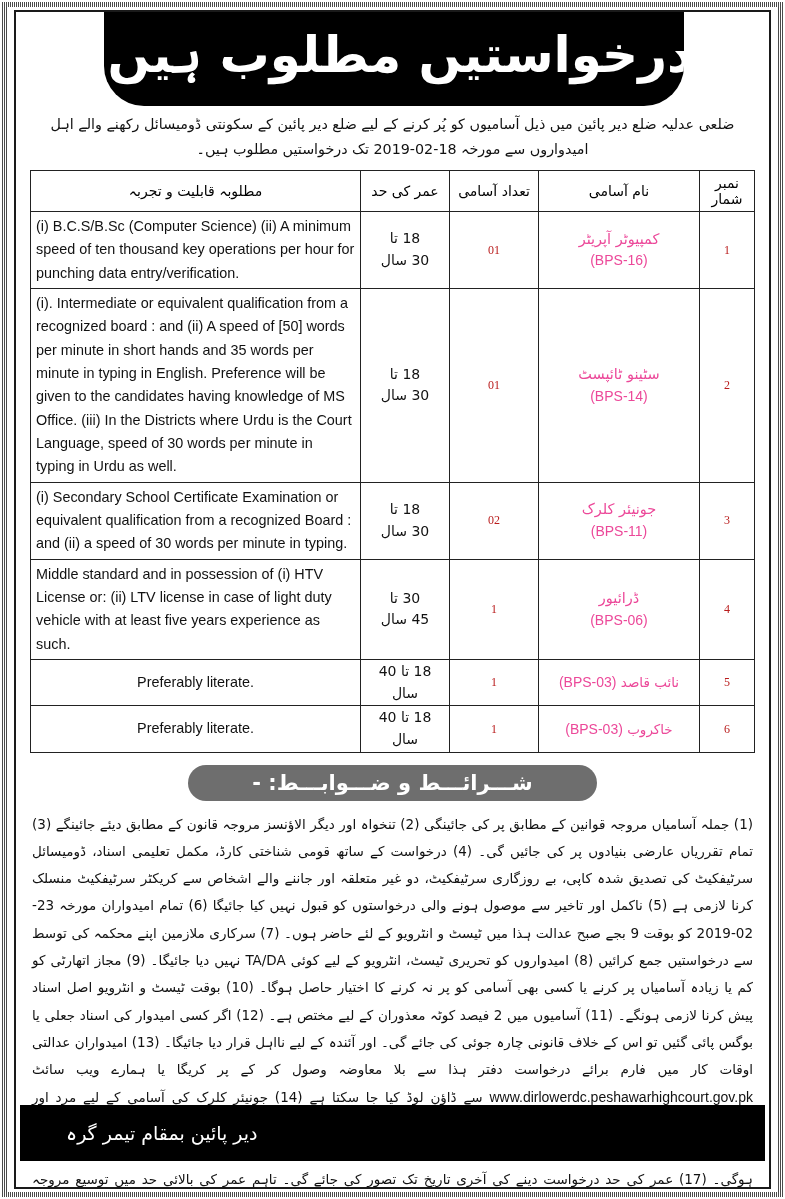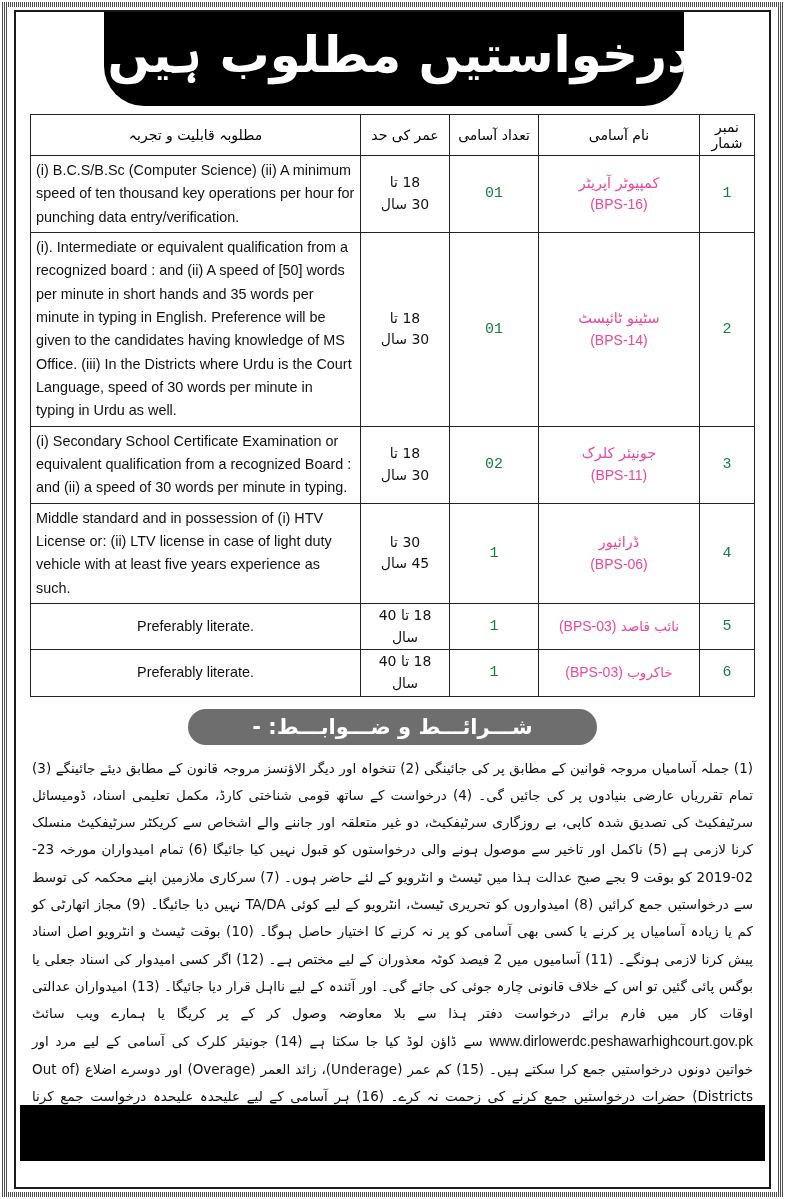--- a/index.html
+++ b/index.html
@@ -119,23 +119,23 @@
     font-size: 14px;
     font-family: "DejaVu Sans", "Liberation Sans", sans-serif;
   }
   .c-sno   { width: 44px;  text-align: center; margin-top: 24px; }
   .c-post  { width: 150px; text-align: center; direction: rtl; }
   .c-num   { width: 78px;  text-align: center; }
   .c-age   { width: 78px;  text-align: center; direction: rtl; }
   .c-qual  { text-align: left; }
 
   td.c-sno, td.c-num {
-    font-size: 15px;
-    color: #15803d;
-    font-family: Liberation Mono, monospace;
+    font-size: 12px;
+    color: #b91c1c;
+    font-family: Liberation Serif, serif;
   }
   td.c-post {
     font-size: 14.5px;
     line-height: 1.5;
     color: #ec4899;
     font-family: "DejaVu Sans", "Liberation Sans", sans-serif;
   }
   td.c-post .bps {
     display: block;
     font-size: 14px;
@@ -230,20 +230,21 @@
   </div>
 
   <div class="sheet">
 
     <div class="title-banner-wrap">
       <div class="title-banner">
         <span class="title-text">درخواستیں مطلوب ہیں</span>
       </div>
     </div>
 
+    <div class="intro">ضلعی عدلیہ ضلع دیر پائین میں ذیل آسامیوں کو پُر کرنے کے لیے ضلع دیر پائین کے سکونتی ڈومیسائل رکھنے والے اہل امیدواروں سے مورخہ 18-02-2019 تک درخواستیں مطلوب ہیں۔</div>
 
     <div class="tbl-wrap">
       <table class="jobs">
         <thead>
           <tr>
             <th class="c-qual">مطلوبہ قابلیت و تجربہ</th>
             <th class="c-age">عمر کی حد</th>
             <th class="c-num">تعداد آسامی</th>
             <th class="c-post">نام آسامی</th>
             <th class="c-sno">نمبر شمار</th>
@@ -338,16 +339,17 @@
     </div>
 
     <div class="conditions">
       <span>(1) جملہ آسامیاں مروجہ قوانین کے مطابق پر کی جائینگی (2) تنخواہ اور دیگر الاؤنسز مروجہ قانون کے مطابق دیئے جائینگے (3) تمام تقرریاں عارضی بنیادوں پر کی جائیں گی۔ (4) درخواست کے ساتھ قومی شناختی کارڈ، مکمل تعلیمی اسناد، ڈومیسائل سرٹیفکیٹ کی تصدیق شدہ کاپی، بے روزگاری سرٹیفکیٹ، دو غیر متعلقہ اور جاننے والے اشخاص سے کریکٹر سرٹیفکیٹ منسلک کرنا لازمی ہے (5) ناکمل اور تاخیر سے موصول ہونے والی درخواستوں کو قبول نہیں کیا جائیگا (6) تمام امیدواران مورخہ 23-02-2019 کو بوقت 9 بجے صبح عدالت ہذا میں ٹیسٹ و انٹرویو کے لئے حاضر ہوں۔ (7) سرکاری ملازمین اپنے محکمہ کی توسط سے درخواستیں جمع کرائیں</span>
       <span>(8) امیدواروں کو تحریری ٹیسٹ، انٹرویو کے لیے کوئی TA/DA نہیں دیا جائیگا۔ (9) مجاز اتھارٹی کو کم یا زیادہ آسامیاں پر کرنے یا کسی بھی آسامی کو پر نہ کرنے کا اختیار حاصل ہوگا۔ (10) بوقت ٹیسٹ و انٹرویو اصل اسناد پیش کرنا لازمی ہونگے۔ (11) آسامیوں میں 2 فیصد کوٹہ معذوران کے لیے مختص ہے۔ (12) اگر کسی امیدوار کی اسناد جعلی یا بوگس پائی گئیں تو اس کے خلاف قانونی چارہ جوئی کی جائے گی۔ اور آئندہ کے لیے نااہل قرار دیا جائیگا۔ (13) امیدواران عدالتی اوقات کار میں فارم برائے درخواست دفتر ہذا سے بلا معاوضہ وصول کر کے پر کریگا یا ہمارے ویب سائٹ</span>
       <span class="url">www.dirlowerdc.peshawarhighcourt.gov.pk</span>
       <span>سے ڈاؤن لوڈ کیا جا سکتا ہے (14) جونیئر کلرک کی آسامی کے لیے مرد اور خواتین دونوں درخواستیں جمع کرا سکتے ہیں۔ (15) کم عمر (Underage)، زائد العمر (Overage) اور دوسرے اضلاع (Out of Districts) حضرات درخواستیں جمع کرنے کی زحمت نہ کرے۔ (16) ہر آسامی کے لیے علیحدہ علیحدہ درخواست جمع کرنا ہوگی۔ (17) عمر کی حد درخواست دینے کی آخری تاریخ تک تصور کی جائے گی۔ تاہم عمر کی بالائی حد میں توسیع مروجہ قواعد کے مطابق دی جا سکتی ہے۔</span>
     </div>
 
     <div class="footer-bar">
+      <span class="f-text">دیر پائین بمقام تیمر گرہ</span>
     </div>
 
   </div>
 </div>
 
 </body></html>

